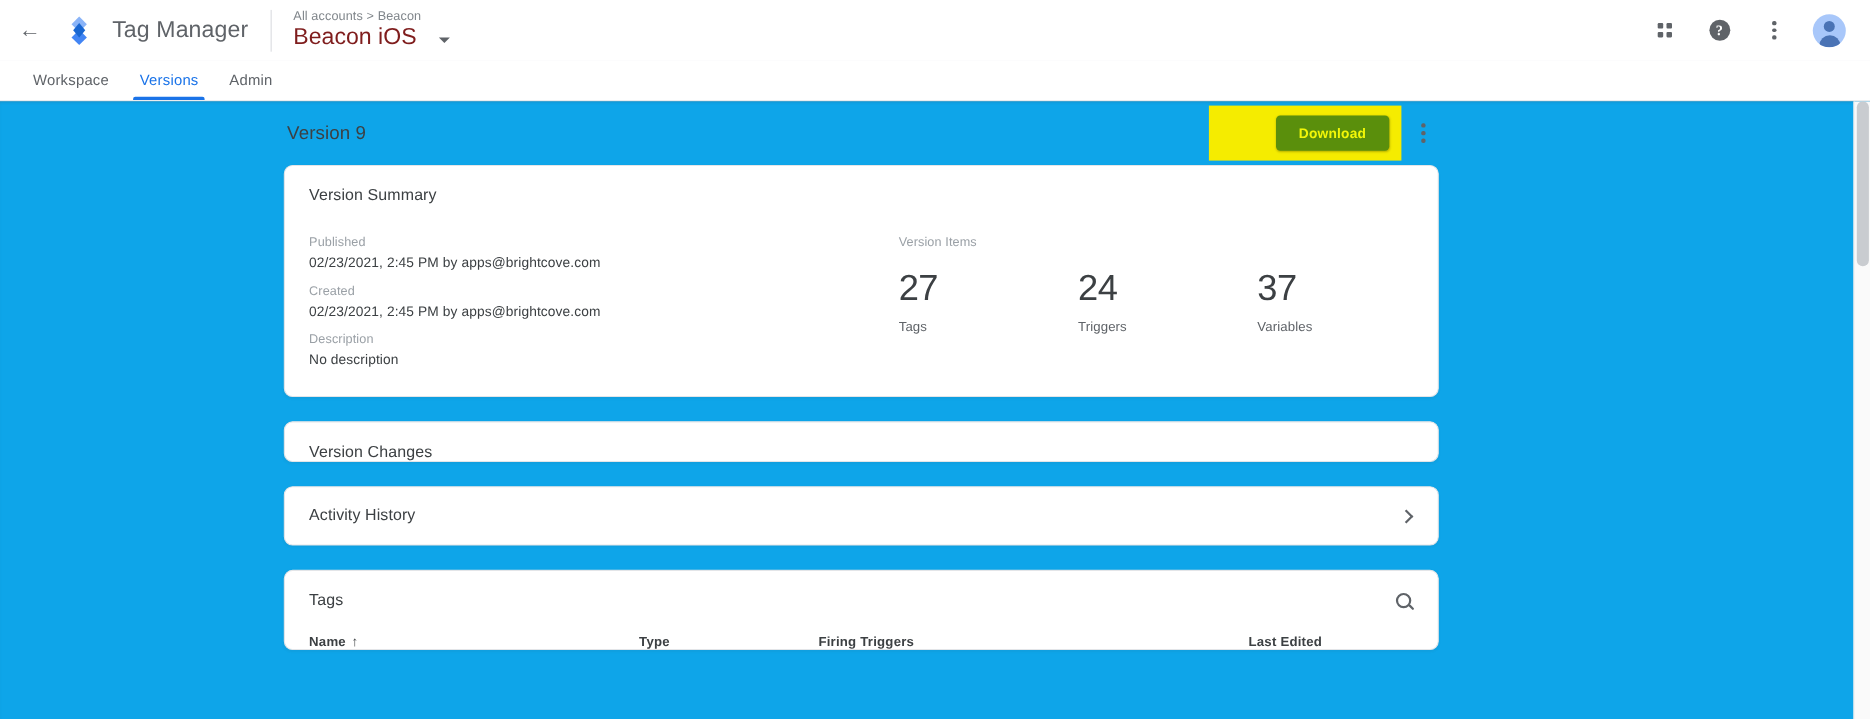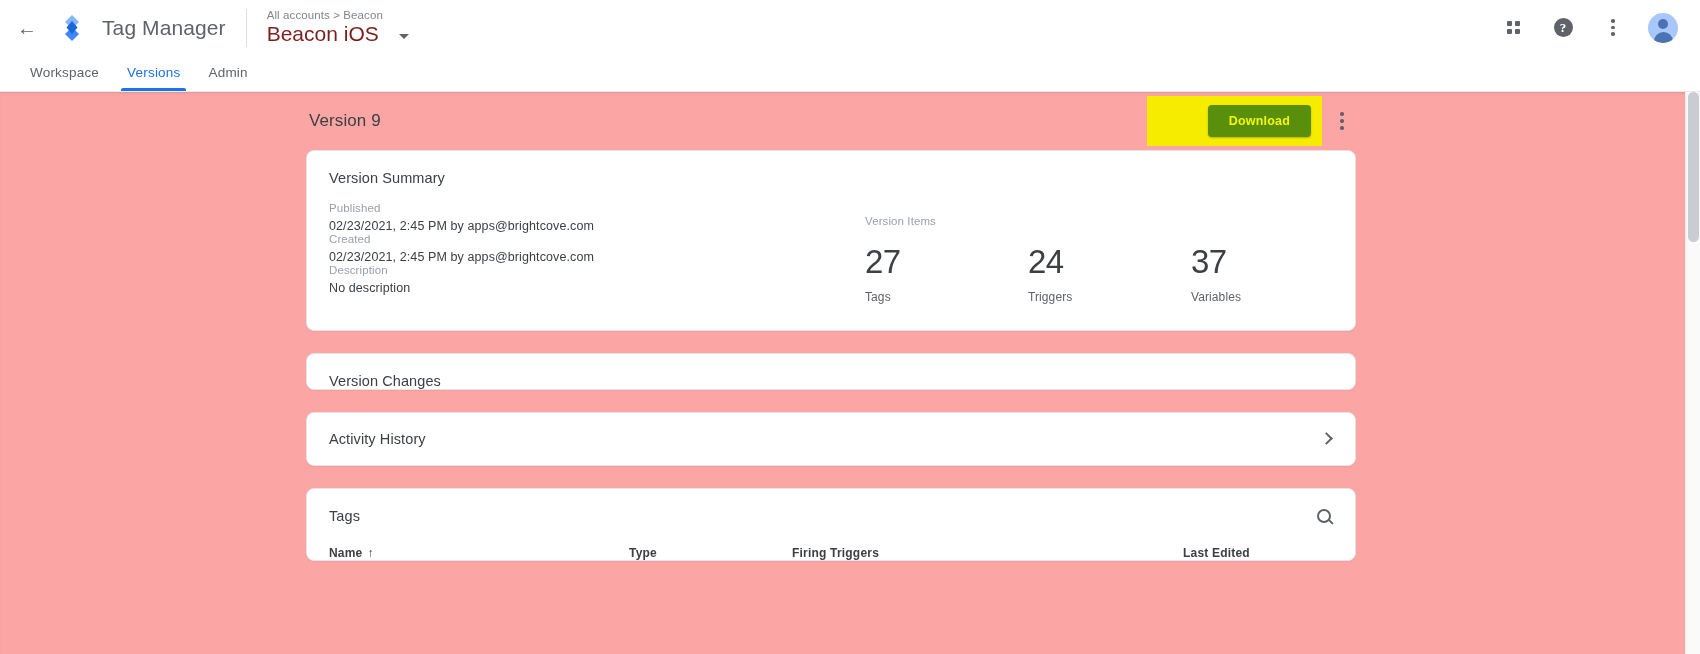--- a/index.html
+++ b/index.html
@@ -136,24 +136,23 @@
     content:"";
     position:absolute; left:8px; right:8px; bottom:0;
     height:3px; background:#1a73e8;
     border-radius:2px 2px 0 0;
   }
 
   
   .content {
     position:relative;
     height:calc(654px - 55px - 37px);
-    background:#fca5a5;
+    background:#0ea5e9;
     overflow:hidden;
     box-shadow:inset 0 2px 3px -2px rgba(60,64,67,.35);
-    padding-left:48px;
   }
   .content-inner {
     width:1050px;
     margin:0 0 0 258px;
   }
   .page-head {
     display:flex; align-items:center;
     height:58px;
     padding:0 0 0 3px;
   }
@@ -209,21 +208,21 @@
   }
 
   .summary-body {
     display:flex;
     padding:16px 22px 26px;
   }
   .summary-left { width:520px; flex:0 0 auto; }
   .field-label {
     font-size:11.5px;
     color:#9aa0a6;
-    margin-top:0;
+    margin-top:13px;
     letter-spacing:.1px;
   }
   .field-value {
     font-size:12.5px;
     color:#3c4043;
     margin-top:5px;
     letter-spacing:.1px;
   }
 
   .summary-right { flex:1 1 auto; padding-left:16px; }

